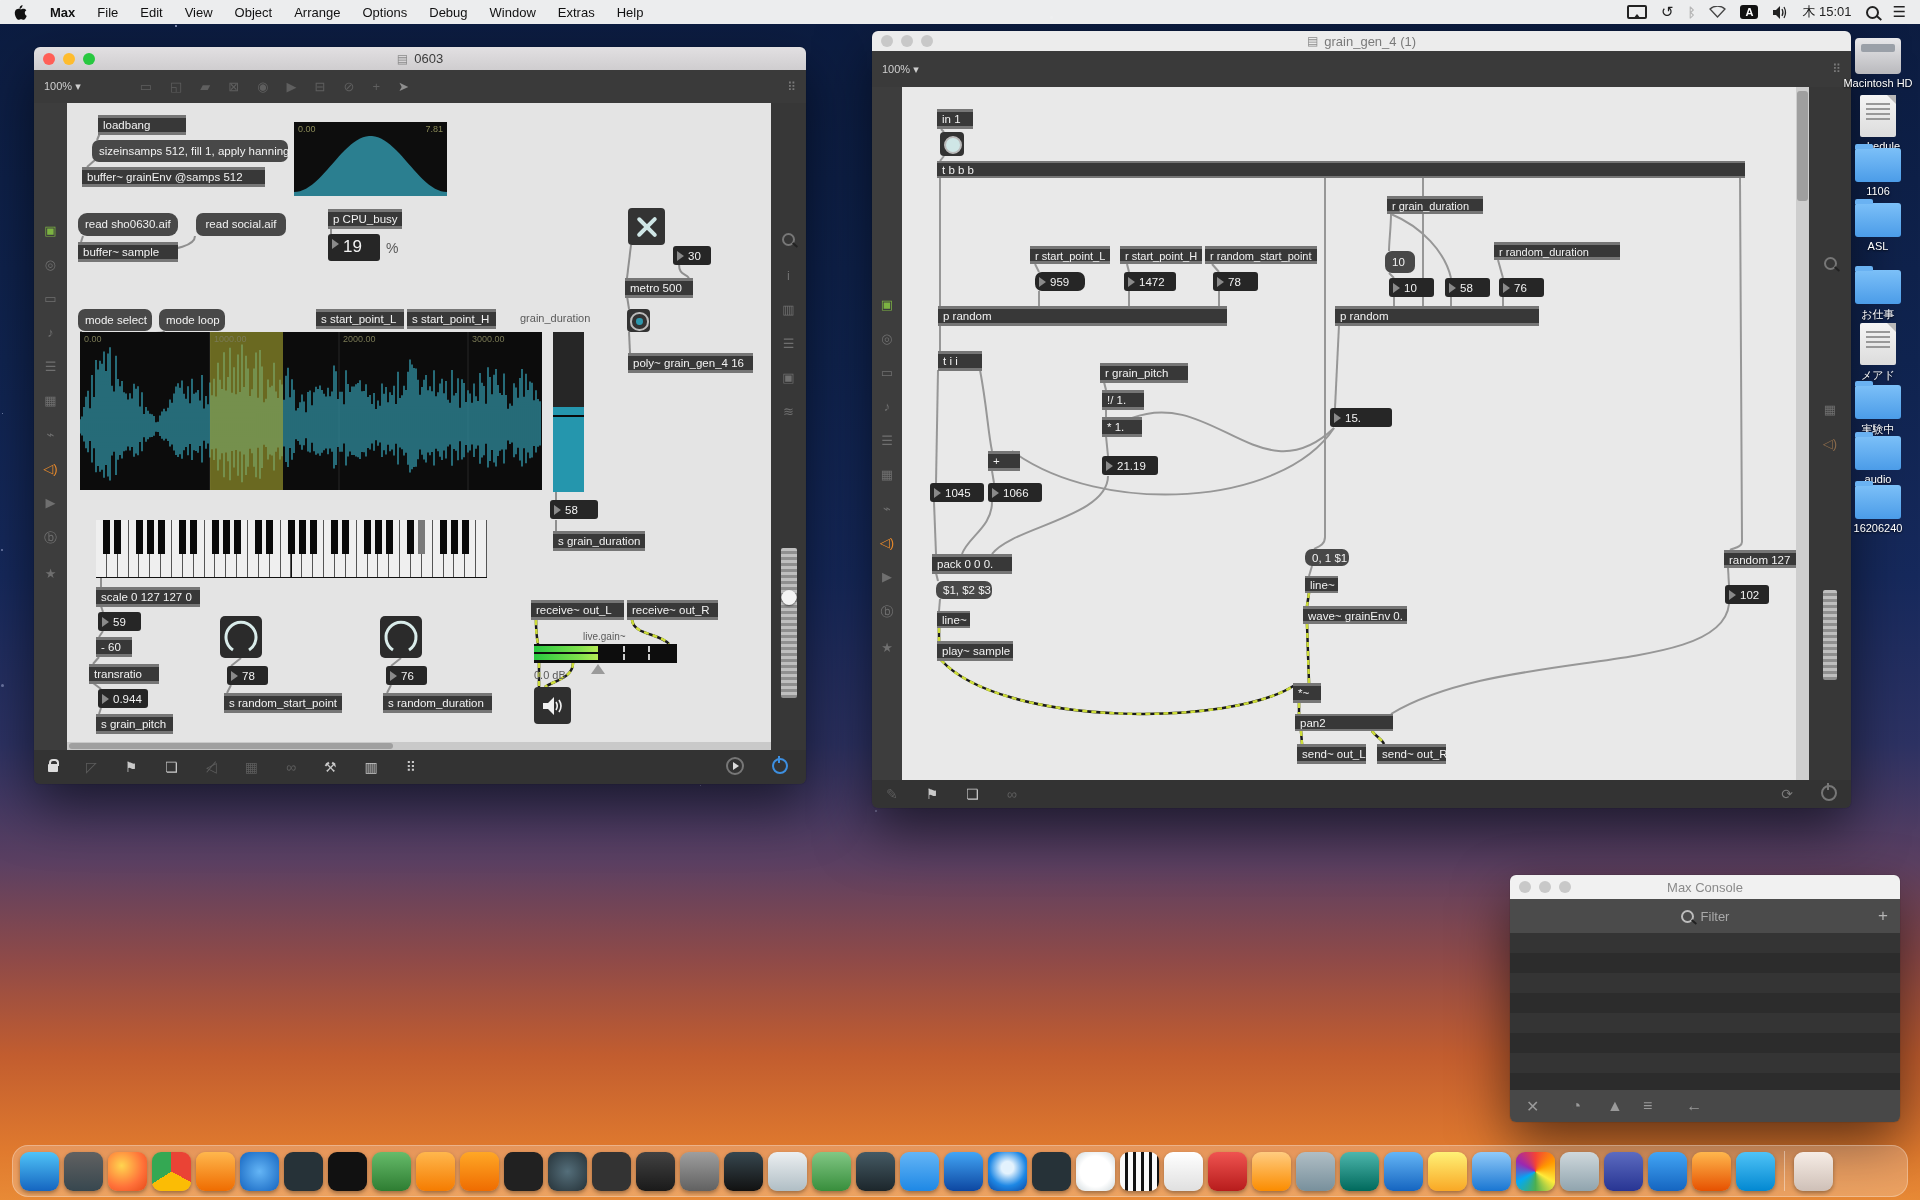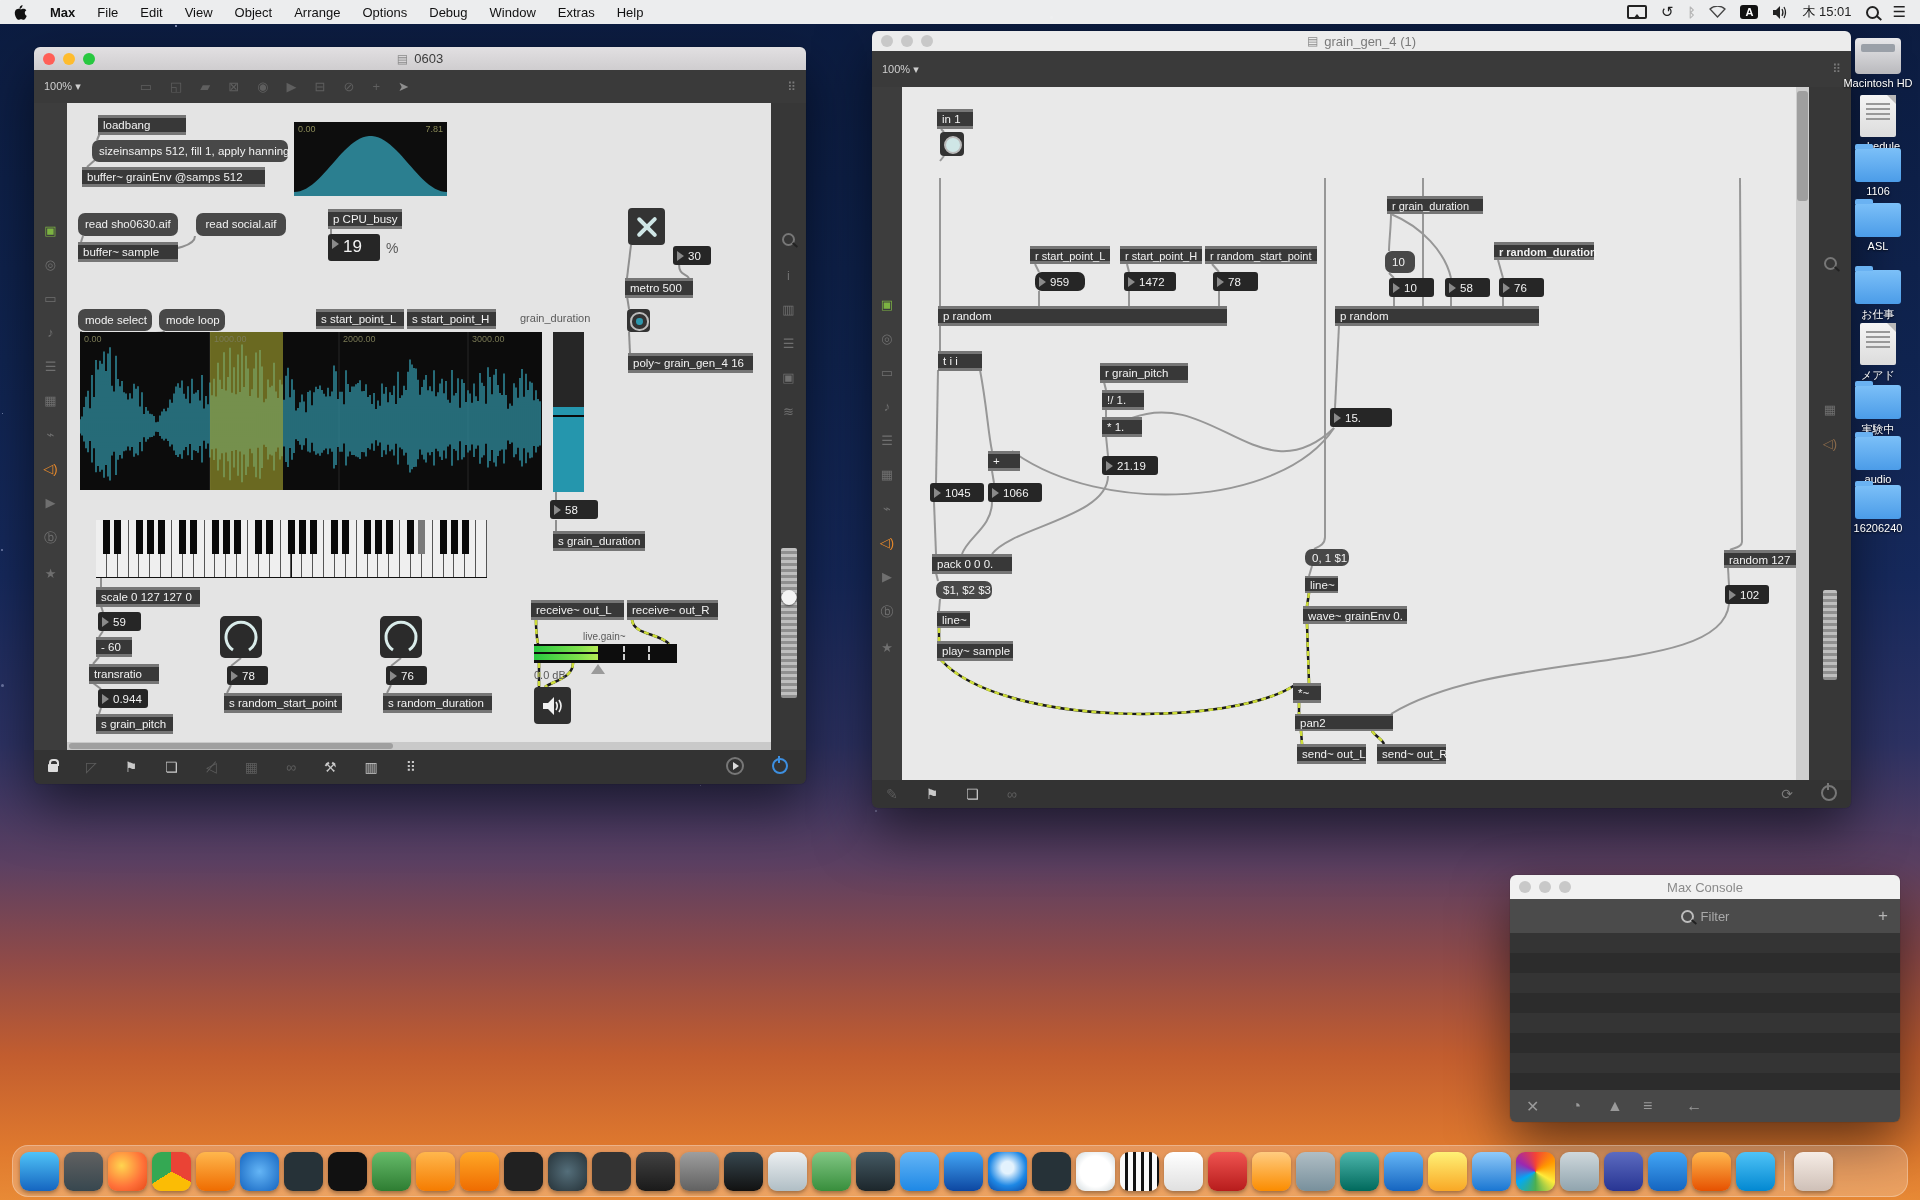--- a/index.html
+++ b/index.html
@@ -262,21 +262,21 @@
         <div class="bx o" style="left:31px;top:12px;width:88px;">loadbang</div>
         <div class="bx m" style="left:25px;top:37px;width:196px;">sizeinsamps 512, fill 1, apply hanning</div>
         <div class="bx o" style="left:15px;top:64px;width:183px;">buffer~ grainEnv @samps 512</div>
         <div style="position:absolute;left:227px;top:19px;width:153px;height:74px;background:#0d0d0d;">
           <svg width="153" height="74">
               <path id="envpath" fill="#2b7f90" d="M0,74 L0,70 L3,69.7877742708142 L6,69.15431420898027 L9,68.10922242332197 L12,66.66834144000197 L15,64.85351354597421 L18,62.692249682178456 L21,60.217312405718786 L24,57.46621924289416 L27,54.48067396174308 L30,51.305934385430476 L33,47.99012632978193 L36,44.583514064972455 L39,41.137738360427235 L42,37.70503366339681 L45,34.33743627798168 L48,31.085995547804984 L51,28.000000000000007 L54,25.12623018138082 L57,22.508249513038066 L60,20.18574391328123 L63,18.19392019957081 L66,16.562972389053336 L69,15.317623988039621 L72,14.47675320885076 L75,14.053106795362766 L78,14.053106795362766 L81,14.476753208850745 L84,15.317623988039621 L87,16.56297238905333 L90,18.19392019957081 L93,20.185743913281215 L96,22.508249513038052 L99,25.12623018138082 L102,27.999999999999993 L105,31.08599554780497 L108,34.337436277981666 L111,37.705033663396826 L114,41.13773836042723 L117,44.583514064972434 L120,47.9901263297819 L123,51.30593438543046 L126,54.48067396174308 L129,57.46621924289416 L132,60.21731240571877 L135,62.69224968217844 L138,64.85351354597421 L141,66.66834144000195 L144,68.10922242332197 L147,69.15431420898027 L150,69.7877742708142 L153,70 L153,74 Z"></path>
             </svg>
           <span style="position:absolute;left:4px;top:2px;color:#8a8a58;font-size:9px;">0.00</span>
           <span style="position:absolute;right:4px;top:2px;color:#8a8a58;font-size:9px;">7.81</span>
         </div>
-        <div class="bx m" style="left:11px;top:110px;width:100px;height:23px;">read sho0630.aif</div>
+        <div class="bx m" style="left:11px;top:110px;width:100px;height:23px;border-radius:9px;">read sho0630.aif</div>
         <div class="bx m" style="left:129px;top:110px;width:90px;height:23px;text-align:center;">read social.aif</div>
         <div class="bx o" style="left:11px;top:139px;width:100px;">buffer~ sample</div>
         <div class="bx o" style="left:261px;top:106px;width:74px;">p CPU_busy</div>
         <div class="bx n" style="left:261px;top:131px;width:52px;height:27px;font-size:17px;line-height:20px;">19</div>
         <div class="cmt" style="left:319px;top:137px;font-size:14px;">%</div>
         <div class="tgl" style="left:561px;top:105px;width:37px;height:37px;"></div>
         <div class="bx n" style="left:606px;top:143px;width:38px;">30</div>
         <div class="bx o" style="left:558px;top:175px;width:68px;">metro 500</div>
         <div class="bang dotted" style="left:560px;top:206px;width:23px;height:23px;">
             <i></i>
@@ -532,31 +532,32 @@
             <path d="M39,573 C100,640 330,640 393,598"></path>
             <path d="M397,616 L397,627"></path>
             <path d="M399,644 L400,657"></path>
               <path d="M470,644 C474,650 480,652 482,657"></path>
           </g>
         </svg>
         <div class="bx o" style="left:35px;top:22px;width:36px;">in 1</div>
         <div class="bang lit" style="left:38px;top:45px;width:24px;height:24px;">
             <i></i>
           </div>
+        <div class="bx o" style="left:35px;top:74px;width:808px;height:17px;padding-top:2px;box-shadow:inset 0 2px 0 #767676,inset 0 -2px 0 #767676;">t b b b</div>
         <div class="bx o" style="left:485px;top:109px;width:96px;height:18px;font-size:11px;">r grain_duration</div>
         <div class="bx o" style="left:128px;top:159px;width:80px;height:18px;font-size:11px;">r start_point_L</div>
         <div class="bx n" style="left:133px;top:185px;width:50px;border-radius:7px;">959</div>
         <div class="bx o" style="left:218px;top:159px;width:82px;height:18px;font-size:11px;">r start_point_H</div>
         <div class="bx n" style="left:222px;top:185px;width:52px;">1472</div>
         <div class="bx o" style="left:303px;top:159px;width:112px;height:18px;font-size:11px;">r random_start_point</div>
         <div class="bx n" style="left:311px;top:185px;width:45px;">78</div>
         <div class="bx m" style="left:483px;top:164px;width:30px;">10</div>
         <div class="bx n" style="left:487px;top:191px;width:45px;">10</div>
         <div class="bx n" style="left:543px;top:191px;width:45px;">58</div>
-        <div class="bx o" style="left:592px;top:155px;width:100px;height:18px;font-size:11px;font-weight:bold;">r random_duration</div>
+        <div class="bx o" style="left:592px;top:155px;width:126px;height:18px;font-size:11px;">r random_duration</div>
         <div class="bx n" style="left:597px;top:191px;width:45px;">76</div>
         <div class="bx o" style="left:36px;top:219px;width:289px;">p random</div>
         <div class="bx o" style="left:433px;top:219px;width:204px;">p random</div>
         <div class="bx o" style="left:36px;top:264px;width:44px;">t i i</div>
         <div class="bx o" style="left:198px;top:276px;width:88px;">r grain_pitch</div>
         <div class="bx o" style="left:200px;top:303px;width:42px;">!/ 1.</div>
         <div class="bx o" style="left:200px;top:330px;width:40px;">* 1.</div>
         <div class="bx o" style="left:86px;top:364px;width:32px;">+</div>
         <div class="bx n" style="left:200px;top:369px;width:56px;">21.19</div>
         <div class="bx n" style="left:428px;top:321px;width:62px;">15.</div>

